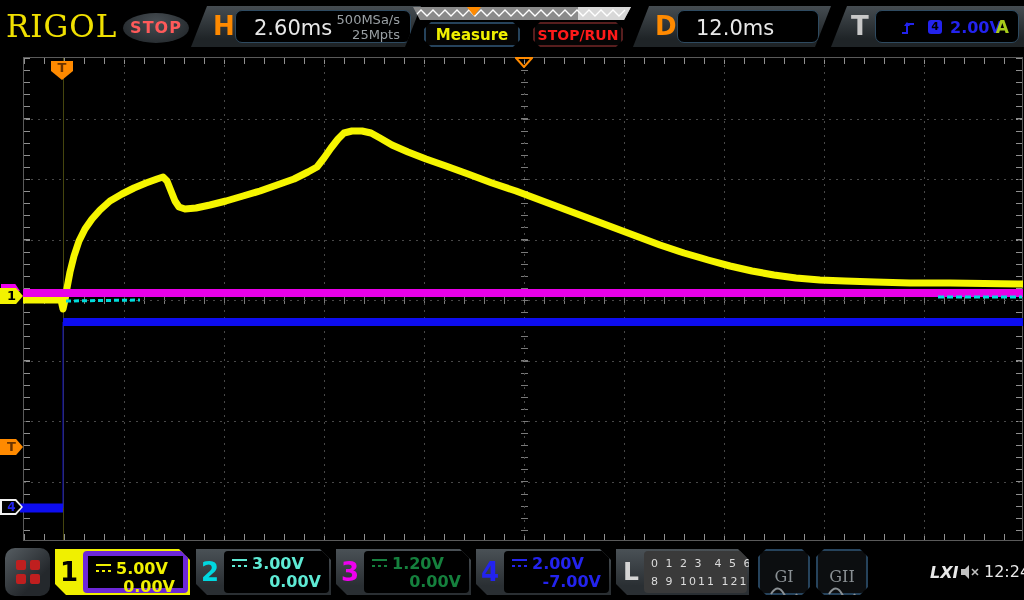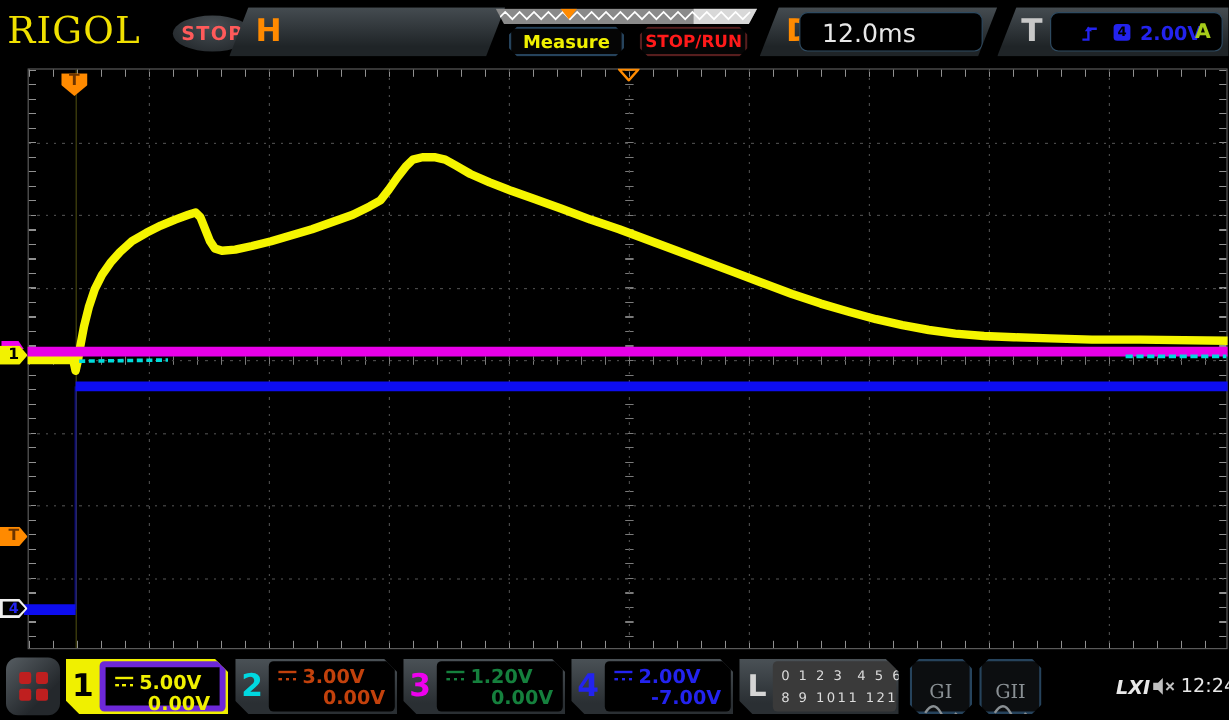--- a/index.html
+++ b/index.html
@@ -8,21 +8,21 @@
   .abs { position:absolute; }
   #screen { position:relative; width:1024px; height:600px; background:#000; }
 
   
   #topbar { position:absolute; left:0; top:0; width:1024px; height:50px; background:#000; }
   .logo { left:6px; top:8px; font-family:"DejaVu Serif", serif; font-weight:normal;
           font-size:31px; color:#f0e000; letter-spacing:1px; }
   .stop-pill { left:123px; top:13px; width:66px; height:30px; border-radius:50%;
                background:radial-gradient(ellipse at 50% 30%, #474e53, #272c30 75%);
                color:#ff5a5a; font-weight:bold; font-size:16px; text-align:center;
-               line-height:30px; letter-spacing:1px;margin-left:21px; }
+               line-height:30px; letter-spacing:1px; }
   .panel { background:linear-gradient(#454c51, #1f2427 80%); }
   .skew { clip-path:polygon(16px 0, 100% 0, calc(100% - 16px) 100%, 0 100%); }
   .panel-letter { font-weight:bold; font-size:26px; line-height:41px; }
   .orange { color:#ff8a00; }
   .val-box { position:absolute; top:4px; bottom:4px; background:#000;
              border:1px solid #2e4a60; border-radius:7px; }
   .big-val { color:#e8e8e8; font-size:21px; line-height:31px; }
   .gray-sm { color:#9aa0a4; font-size:13px; text-align:right; line-height:14px; }
 
   #h-panel { left:191px; top:6px; width:230px; height:41px; }
@@ -129,36 +129,41 @@
 <body>
 
 <div id="screen">
 
   <div id="topbar">
     <div class="abs logo">RIGOL</div>
     <div class="abs stop-pill">STOP</div>
 
     <div class="abs panel skew" id="h-panel">
       <div class="abs panel-letter orange" style="left:22px;">H</div>
+      <div class="val-box" style="left:44px; right:10px;">
+        <div class="abs big-val" style="left:18px; top:2px;">2.60ms</div>
+        <div class="abs gray-sm" style="right:10px; top:2px;">500MSa/s</div>
+        <div class="abs gray-sm" style="right:10px; top:17px;">25Mpts</div>
+      </div>
     </div>
 
     <div class="abs" id="preview-strip">
       <div id="preview-window"></div>
       <svg id="zigzag" width="218" height="13" style="position:absolute;left:0;top:0;">
           <polyline points="2,9 8,3 14,9 20,3 26,9 32,3 38,9 44,3 50,9 56,3 62,9 68,3 74,9 80,3 86,9 92,3 98,9 104,3 110,9 116,3 122,9 128,3 134,9 140,3 146,9 152,3 158,9 164,3 170,9 176,3 182,9 188,3 194,9 200,3 206,9 212,3" fill="none" stroke="#ffffff" stroke-width="1.4"></polyline>
         </svg>
       <div id="preview-trig"></div>
     </div>
 
     <div class="soft-btn" id="measure-btn">Measure</div>
     <div class="soft-btn" id="stoprun-btn">STOP/RUN</div>
 
     <div class="abs panel skew" id="d-panel">
       <div class="abs panel-letter orange" style="left:22px;">D</div>
-      <div class="val-box" style="left:33px; right:12px;">
+      <div class="val-box" style="left:44px; right:12px;">
         <div class="abs big-val" style="left:18px; top:2px;">12.0ms</div>
       </div>
     </div>
 
     <div class="abs panel" id="t-panel">
       <div class="abs panel-letter" style="left:20px; color:#c8c8c8;">T</div>
       <div class="val-box" style="left:44px; right:5px;">
         <svg width="16" height="16" style="position:absolute; left:24px; top:9px;">
           <path d="M2 13 H7 V4 H14" stroke="#2323ee" stroke-width="2" fill="none"></path>
           <path d="M4 6 L7 2 L10 6 Z" fill="#2323ee"></path>
@@ -233,21 +238,21 @@
         <div class="ch-row1">
             <span class="coupling"></span>
           <span>5.00V</span>
           </div>
         <div class="ch-row2">0.00V</div>
       </div>
     </div>
 
     <div class="ch-badge" style="left:196px;">
       <div class="ch-num" style="color:#00d8e0;">2</div>
-      <div class="ch-box" style="color:#c2410c;">
+      <div class="ch-box" style="color:#5eead4;">
         <div class="ch-row1">
             <span class="coupling"></span>
           <span>3.00V</span>
           </div>
         <div class="ch-row2">0.00V</div>
       </div>
     </div>
 
     <div class="ch-badge" style="left:336px;">
       <div class="ch-num" style="color:#ee00ee;">3</div>

